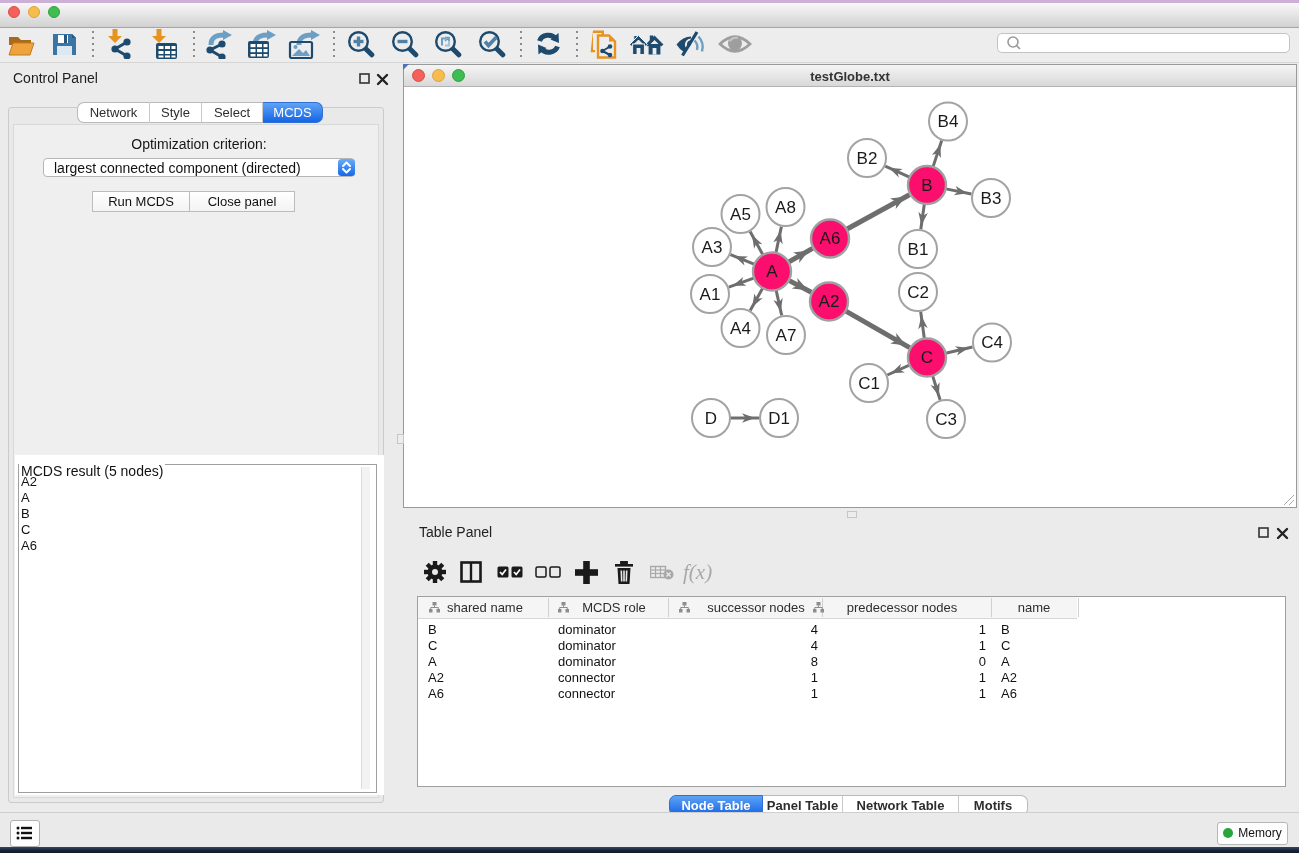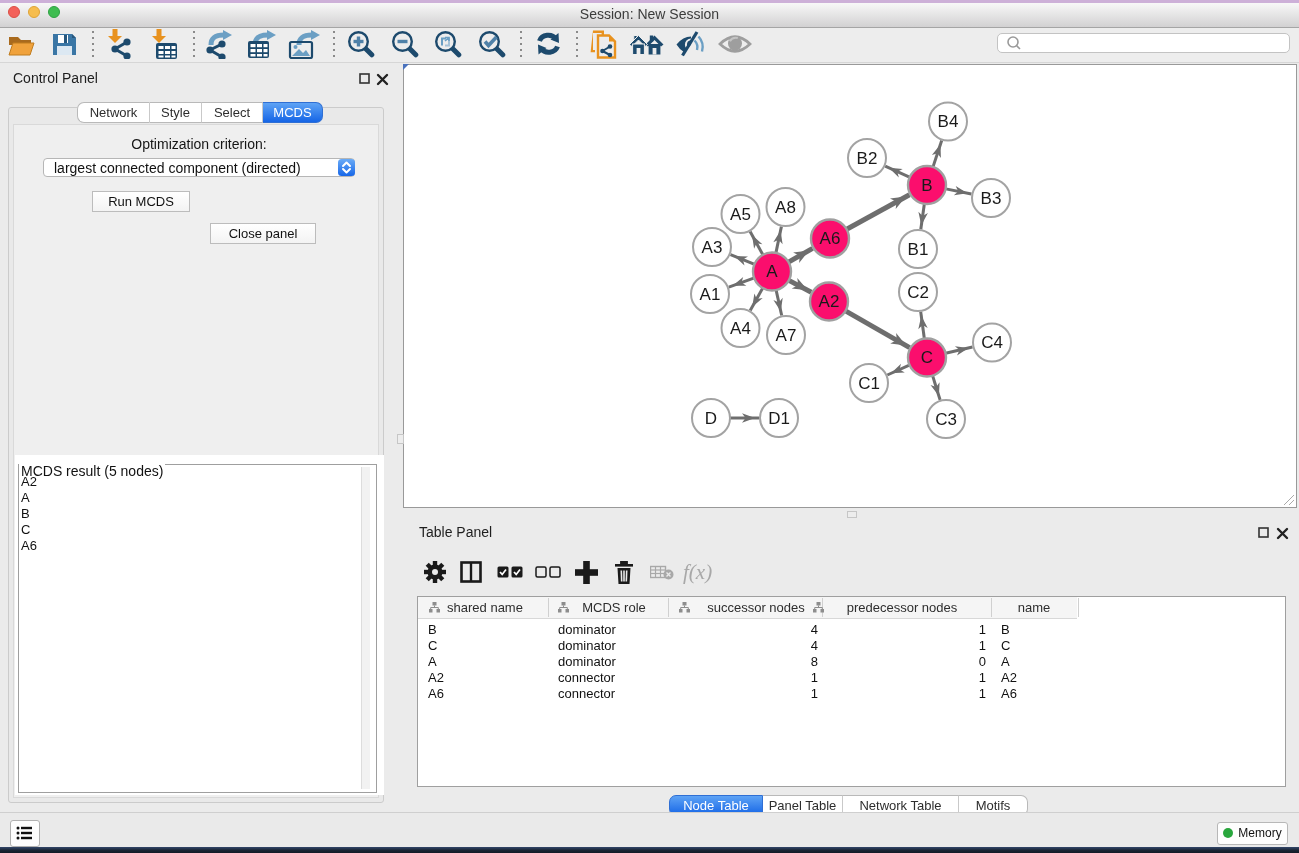--- a/index.html
+++ b/index.html
@@ -21,21 +21,21 @@
   .tab.last{border-radius:0 7px 7px 0;border-right:1px solid #b9b9b9;}
   .tab.sel{background:linear-gradient(#5ea3f5,#1565e6);color:#fff;border-color:#2f6fd4;}
   #cp-pane{left:8px;top:107px;width:374px;height:694px;background:#e9e9e9;border:1px solid #cbcbcb;border-radius:3px;}
   #cp-inner{left:13px;top:124px;width:364px;height:672px;background:#efefef;border:1px solid #d9d9d9;}
   #optlabel{left:0;top:136px;width:398px;text-align:center;font-size:14px;color:#161616;}
   #combo{left:43px;top:158px;width:312px;height:19px;background:#fff;border:1px solid #b6b6b6;border-radius:4px;box-sizing:border-box;}
   #combo-text{left:54px;top:160px;font-size:14px;color:#111;}
   #stepper{left:338px;top:159px;width:17px;height:17px;background:linear-gradient(#6aabf7,#1767e8);border-radius:3.5px;}
   .btn{background:linear-gradient(#ffffff,#f3f3f3);border:1px solid #bcbcbc;border-radius:0;font-size:13px;color:#111;text-align:center;line-height:19px;height:19px;box-sizing:content-box;}
   #runbtn{left:92px;top:191px;width:96px;}
-  #closebtn{left:210px;top:191px;width:104px;margin-top:32px;}
+  #closebtn{left:189px;top:191px;width:104px;}
   
   #resultbox{left:15px;top:455px;width:369px;height:340px;background:#fff;}
   #groupline{left:3px;top:9px;width:357px;height:327px;border:1px solid #9f9f9f;}
   #grouplabel{left:4px;top:0px;background:#fff;font-size:14px;color:#111;padding:8px 2px;}
   .mcds-item{left:6px;font-size:13px;color:#111;}
   #vsb{left:346px;top:12px;width:8px;height:322px;background:#f2f2f2;border-left:1px solid #ddd;}
   
   #netwin{left:403px;top:64px;width:894px;height:444px;background:#fff;border:1px solid #999;box-sizing:border-box;}
   #nettitle{left:0;top:0;width:892px;height:21px;background:linear-gradient(#f5f5f5,#d8d8d8);border-bottom:1px solid #b3b3b3;}
   #netcontent{left:1px;top:22px;width:890px;height:420px;background:#fff;}
@@ -44,35 +44,34 @@
   #bluecorner{left:-1px;top:-1px;width:0;height:0;border-left:6px solid #4a72bd;border-bottom:6px solid transparent;}
   
   #tp-title{left:419px;top:524px;font-size:14px;color:#1e1e1e;}
   #tp-toolbar{left:417px;top:549px;width:867px;height:47px;background:#ebebeb;}
   #tbl{left:417px;top:596px;width:867px;height:189px;background:#fff;border:1px solid #9f9f9f;}
   #tbl-head{left:0;top:0;width:659px;height:21px;background:#f5f5f5;border-bottom:1px solid #d8d8d8;}
   .hsep{top:1px;width:1px;height:19px;background:#d0d0d0;}
   .hlabel{top:3px;font-size:13px;color:#2e2e2e;}
   .cell{font-size:13px;color:#111;}
   
-  #bot-tabs{left:669px;top:789px;}
+  #bot-tabs{left:669px;top:789px;font-weight:bold;}
   
   #statusbar{left:0;top:812px;width:1299px;height:35px;background:#eaeaea;border-top:1px solid #cfcfcf;}
   #darkstrip{left:0;top:847px;width:1299px;height:6px;background:linear-gradient(#33476b,#1a2433 55%,#121a26);}
   #membtn{left:1217px;top:822px;width:69px;height:21px;background:#fdfdfd;border:1px solid #b7b7b7;border-radius:3px;font-size:12px;color:#111;line-height:21px;padding-left:0;text-align:center;}
   #listbtn{left:10px;top:820px;width:28px;height:25px;background:#fdfdfd;border:1px solid #b0b0b0;border-radius:3px;}
 </style>
 </head>
 <body>
 <div class="abs" id="purple"></div>
 <div class="abs" id="titlebar">
   <div class="abs tl" style="left:8px;background:#f3615a;border:1px solid #da4f45;box-sizing:border-box;"></div>
   <div class="abs tl" style="left:28px;background:#f6bd4e;border:1px solid #dfa336;box-sizing:border-box;"></div>
   <div class="abs tl" style="left:48px;background:#3fbd51;border:1px solid #2fa143;box-sizing:border-box;"></div>
-  <div class="abs" id="title">Session: New Session</div>
 </div>
 <div class="abs" id="toolbar">
   <div class="abs sep" style="left:92px;"></div>
   <div class="abs sep" style="left:193px;"></div>
   <div class="abs sep" style="left:333px;"></div>
   <div class="abs sep" style="left:520px;"></div>
   <div class="abs sep" style="left:576px;"></div>
   <div class="abs" id="searchbox">
     <svg width="16" height="16" style="position:absolute;left:8px;top:1px;">
       <circle cx="7" cy="7" r="5" fill="none" stroke="#9a9a9a" stroke-width="1.6"></circle>
@@ -243,20 +242,26 @@
   <div class="abs" id="grouplabel">MCDS result (5 nodes)</div>
   <div class="abs mcds-item" style="top:19px;">A2</div>
   <div class="abs mcds-item" style="top:35px;">A</div>
   <div class="abs mcds-item" style="top:51px;">B</div>
   <div class="abs mcds-item" style="top:67px;">C</div>
   <div class="abs mcds-item" style="top:83px;">A6</div>
   <div class="abs" id="vsb"></div>
 </div>
 
 <div class="abs" id="netwin">
+  <div class="abs" id="nettitle">
+    <div class="abs tl2" style="left:8px;background:#f3615a;border:1px solid #da4f45;box-sizing:border-box;"></div>
+    <div class="abs tl2" style="left:28px;background:#f6bd4e;border:1px solid #dfa336;box-sizing:border-box;"></div>
+    <div class="abs tl2" style="left:48px;background:#3fbd51;border:1px solid #2fa143;box-sizing:border-box;"></div>
+    <div class="abs" id="nettext">testGlobe.txt</div>
+  </div>
   <div class="abs" id="bluecorner"></div>
   <div class="abs" id="netcontent">
     <svg id="graph" width="890" height="420">
 <line x1="358.4" y1="168.7" x2="345.1" y2="144.5" stroke="#6e6e6e" stroke-width="3"></line>
         <polygon points="347.0,148.0 357.4,157.2 351.5,156.3 349.1,161.7" fill="#6e6e6e"></polygon>
 <line x1="370.7" y1="166.9" x2="376.4" y2="139.6" stroke="#6e6e6e" stroke-width="3"></line>
         <polygon points="375.6,143.5 377.6,157.2 373.7,152.7 368.3,155.2" fill="#6e6e6e"></polygon>
 <line x1="350.3" y1="177.7" x2="325.5" y2="167.6" stroke="#6e6e6e" stroke-width="3"></line>
         <polygon points="329.2,169.1 343.0,169.6 337.9,172.6 339.5,178.4" fill="#6e6e6e"></polygon>
 <line x1="350.1" y1="190.6" x2="323.8" y2="200.2" stroke="#6e6e6e" stroke-width="3"></line>

